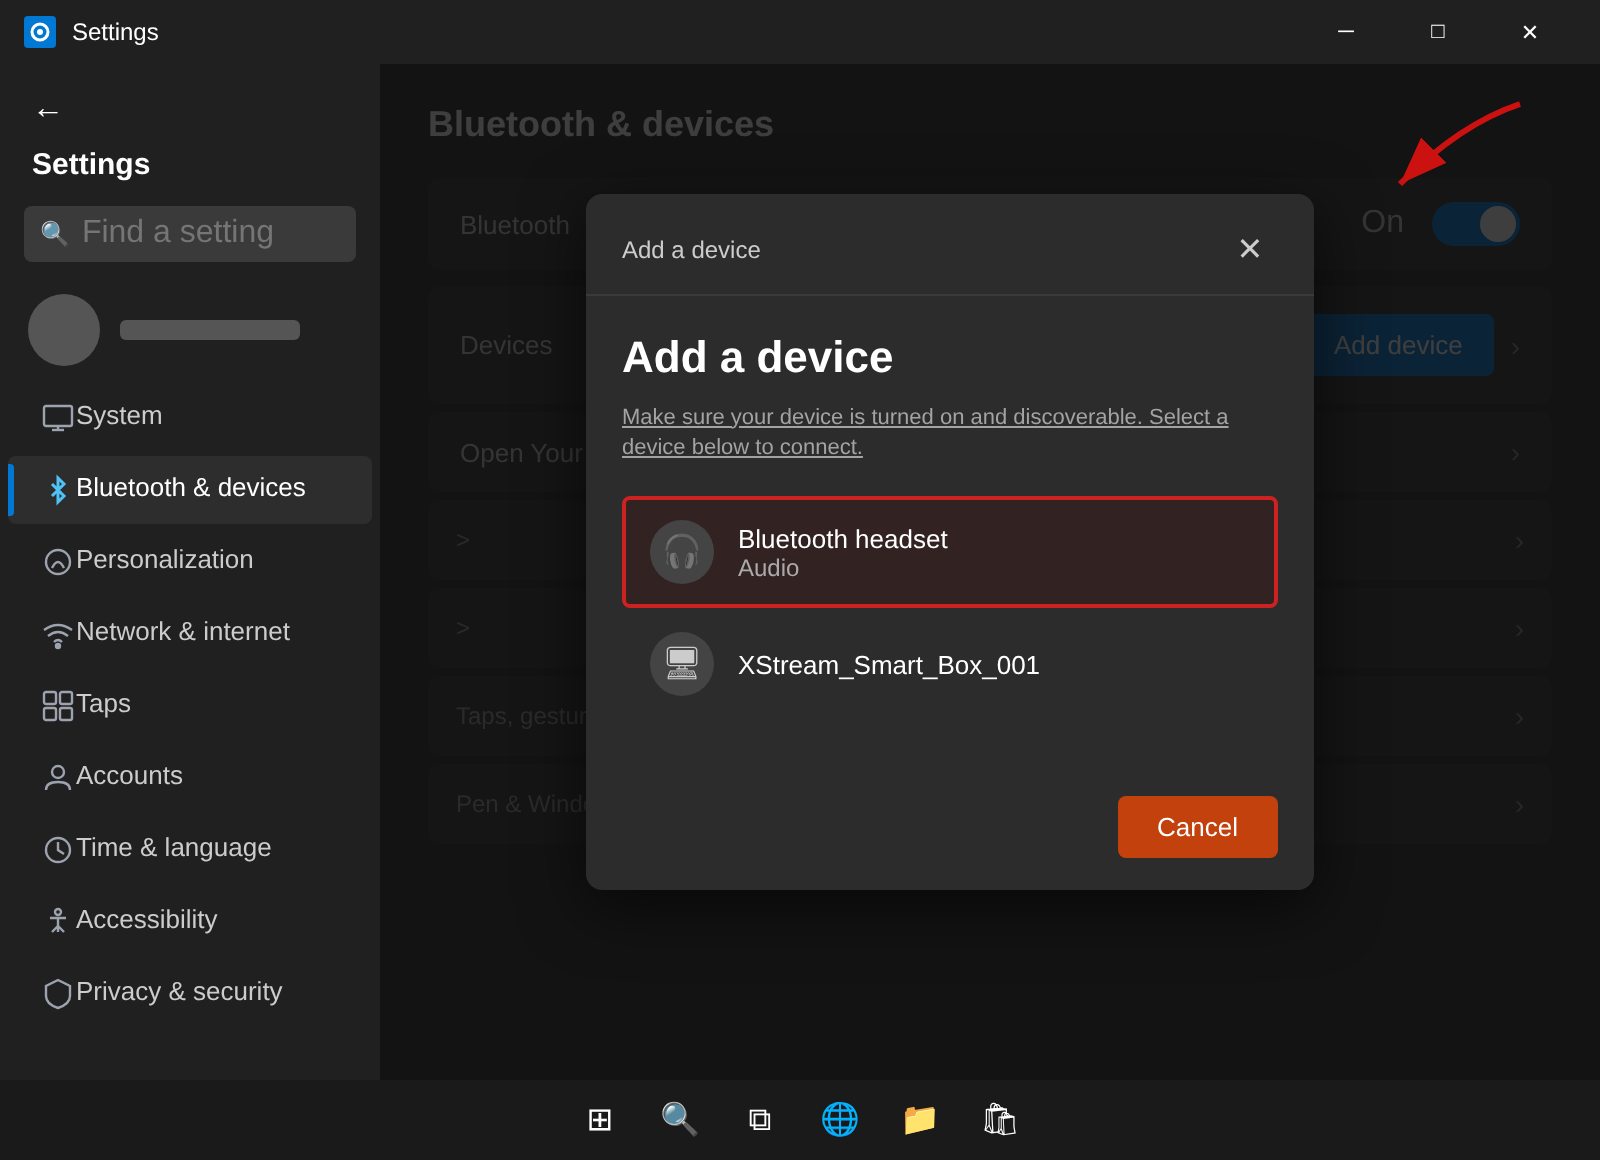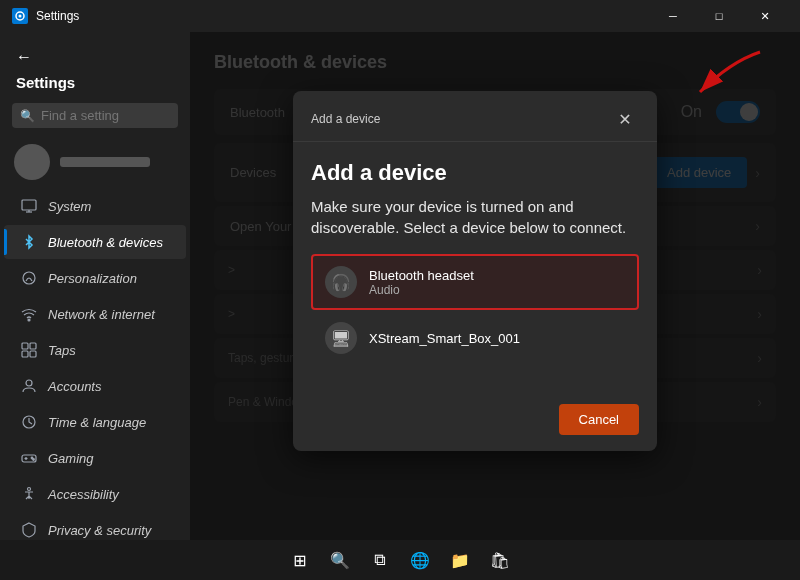--- a/index.html
+++ b/index.html
@@ -99,21 +99,21 @@
       border-radius: 4px;
       display: flex;
       align-items: center;
       padding: 5px 8px;
       gap: 6px;
     }
     .search-box input {
       background: transparent;
       border: none;
       color: #bbb;
-      font-size: 13px;
+      font-size: 16px;
       outline: none;
       width: 100%;
     }
     .search-icon-small { color: #999; font-size: 12px; }
 
     
     .user-profile {
       display: flex;
       align-items: center;
       gap: 10px;
@@ -131,30 +131,29 @@
     .user-name-blurred {
       width: 90px;
       height: 10px;
       background: #555;
       border-radius: 3px;
     }
 
     
     .nav-item {
       display: flex;
-      align-items: center;
-      gap: 10px;
+      align-items: flex-start;
+      gap: 0;
       padding: 8px 16px;
       cursor: pointer;
       color: #ccc;
       font-size: 13px;
       border-radius: 4px;
       margin: 1px 4px;
       position: relative;
-      font-style: italic;
     }
     .nav-item.active {
       background: #2d2d2d;
       color: #fff;
     }
     .nav-item.active::before {
       content: '';
       position: absolute;
       left: 0;
       top: 4px;
@@ -301,24 +300,25 @@
     .dialog-body {
       padding: 18px 18px 14px;
     }
     .dialog-main-title {
       color: #fff;
       font-size: 22px;
       font-weight: 600;
       margin-bottom: 10px;
     }
     .dialog-subtitle {
-      color: #e5e5e5;
-      font-size: 15px;
+      color: #a3a3a3;
+      font-size: 11px;
       margin-bottom: 16px;
       line-height: 1.4;
+      text-decoration: underline;
     }
 
     
     .device-list { margin-bottom: 14px; }
     .device-item {
       display: flex;
       align-items: center;
       gap: 12px;
       padding: 10px 12px;
       border-radius: 4px;
@@ -496,32 +496,20 @@
     <div class="nav-item">
       <div class="nav-icon">
         <svg viewBox="0 0 16 16" fill="none" stroke="#9ca3af" stroke-width="1.2">
           <circle cx="8" cy="8" r="6"></circle>
           <path d="M8 4v4l3 2"></path>
         </svg>
       </div>
       <span>Time &amp; language</span>
     </div>
 
-    <div class="nav-item">
-      <div class="nav-icon">
-        <svg viewBox="0 0 16 16" fill="none" stroke="#9ca3af" stroke-width="1.2">
-          <rect x="1" y="5" width="14" height="7" rx="2"></rect>
-          <line x1="5" y1="7" x2="5" y2="10"></line>
-          <line x1="3.5" y1="8.5" x2="6.5" y2="8.5"></line>
-          <circle cx="11" cy="8" r="0.8" fill="#9ca3af"></circle>
-          <circle cx="12.5" cy="9.5" r="0.8" fill="#9ca3af"></circle>
-        </svg>
-      </div>
-      <span>Gaming</span>
-    </div>
 
     <div class="nav-item">
       <div class="nav-icon">
         <svg viewBox="0 0 16 16" fill="none" stroke="#9ca3af" stroke-width="1.2">
           <circle cx="8" cy="3" r="1.5"></circle>
           <path d="M4 6h8M8 6v7M5 13l3-3 3 3"></path>
         </svg>
       </div>
       <span>Accessibility</span>
     </div>

